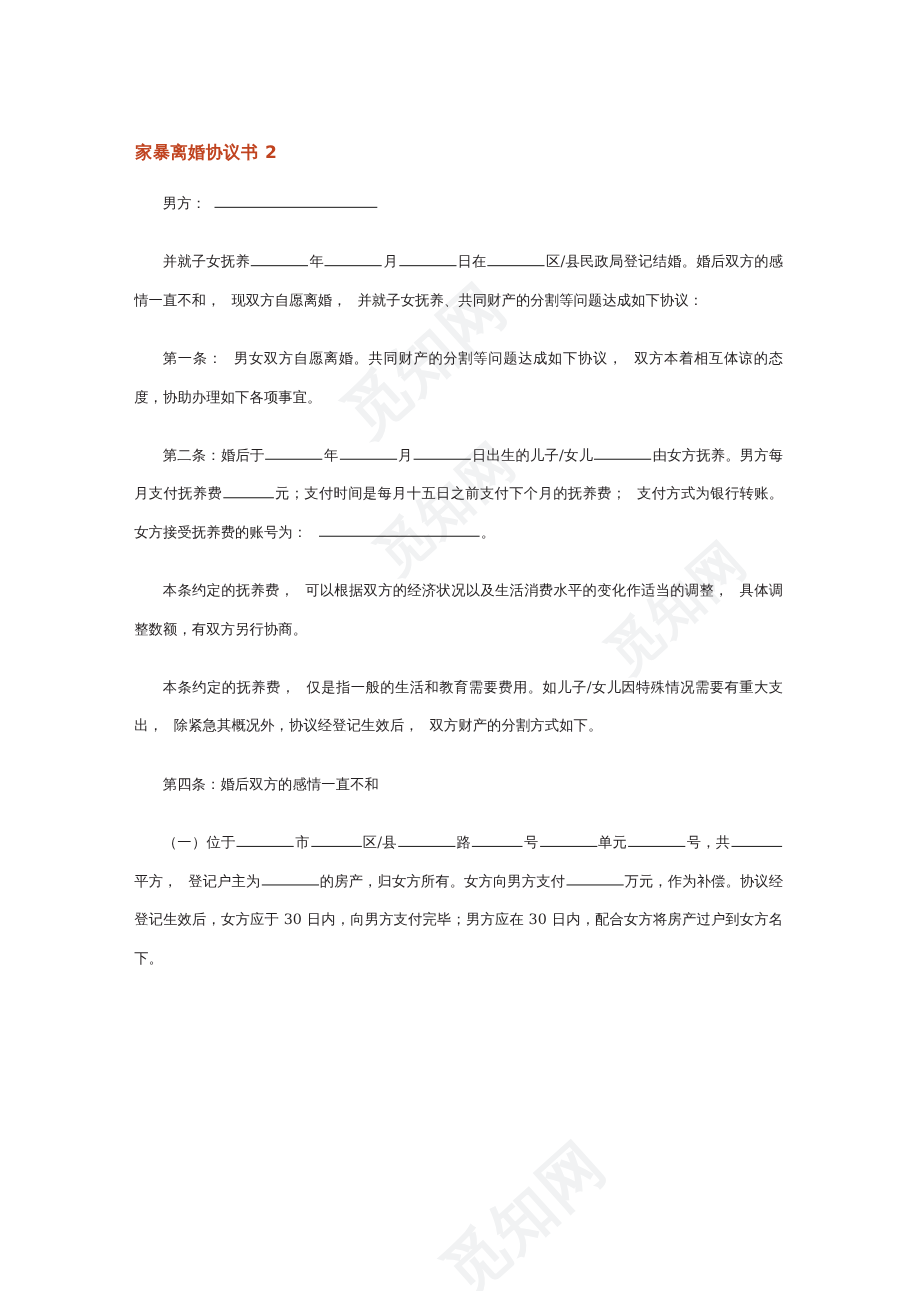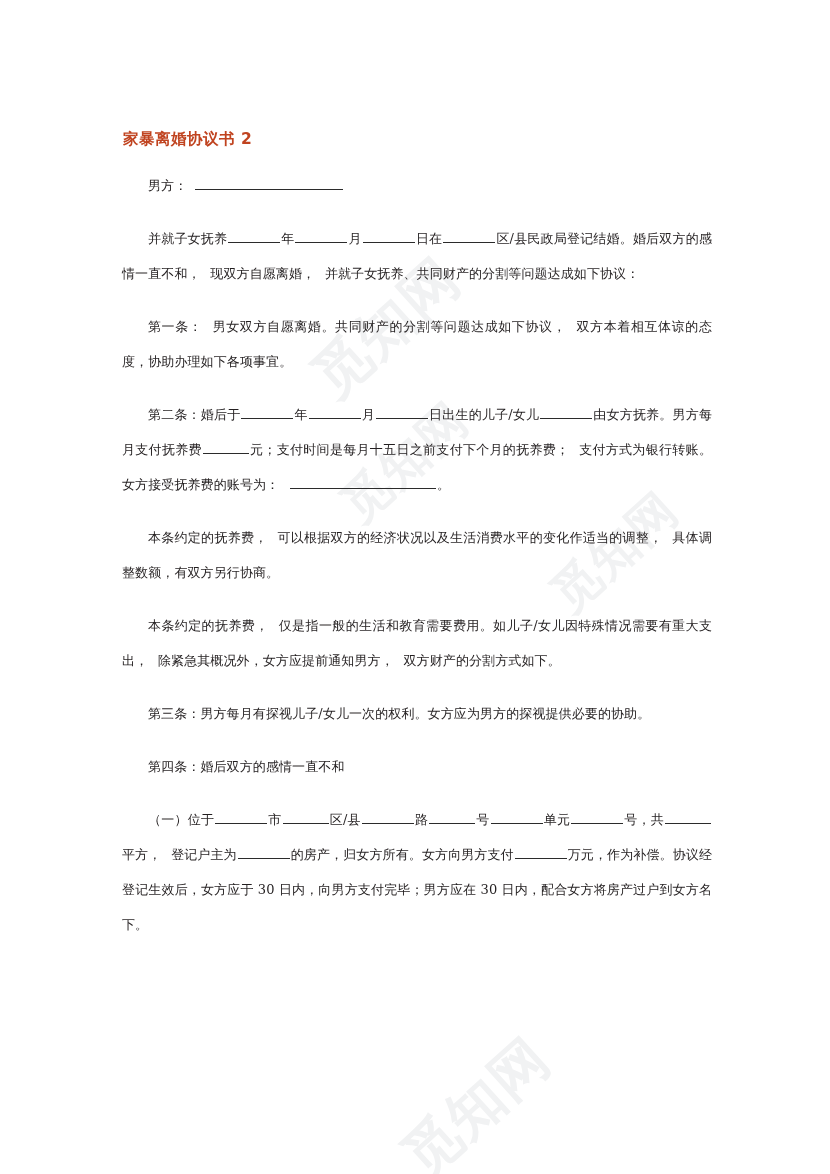--- a/index.html
+++ b/index.html
@@ -114,23 +114,22 @@
 
 
       <p class="para indent gap-md"><span>并就子女抚养</span><span class="blank b-md"></span><span>年</span><span class="blank b-md"></span><span>月</span><span class="blank b-md"></span><span>日在</span><span class="blank b-md"></span><span>区/县民政局登记结婚。婚后双方的感情一直不和，</span><span class="sp"></span><span>现双方自愿离婚，</span><span class="sp"></span><span>并就子女抚养、共同财产的分割等问题达成如下协议：</span></p>
 
       <p class="para indent gap-md"><span>第一条：</span><span class="sp"></span><span>男女双方自愿离婚。共同财产的分割等问题达成如下协议，</span><span class="sp"></span><span>双方本着相互体谅的态度，协助办理如下各项事宜。</span></p>
 
       <p class="para indent gap-md"><span>第二条：</span><span>婚后于</span><span class="blank b-md"></span><span>年</span><span class="blank b-md"></span><span>月</span><span class="blank b-md"></span><span>日出生的儿子/女儿</span><span class="blank b-md"></span><span>由女方抚养。男方每月支付抚养费</span><span class="blank b-sm"></span><span>元；支付时间是每月十五日之前支付下个月的抚养费；</span><span class="sp"></span><span>支付方式为银行转账。女方接受抚养费的账号为：</span><span class="sp"></span><span class="blank b-xxl"></span><span>。</span></p>
 
       <p class="para indent gap-md"><span>本条约定的抚养费，</span><span class="sp"></span><span>可以根据双方的经济状况以及生活消费水平的变化作适当的调整，</span><span class="sp"></span><span>具体调整数额，有双方另行协商。</span></p>
 
-      <p class="para indent gap-md"><span>本条约定的抚养费，</span><span class="sp"></span><span>仅是指一般的生活和教育需要费用。如儿子/女儿因特殊情况需要有重大支出，</span><span class="sp"></span><span>除紧急其概况外，女方应提前通知男方，</span><span class="sp"></span><span>双方财产的分割方式如下。</span></p>
+      <p class="para indent gap-md"><span>本条约定的抚养费，</span><span class="sp"></span><span>仅是指一般的生活和教育需要费用。如儿子/女儿因特殊情况需要有重大支出，</span><span class="sp"></span><span>除紧急其概况外，协议经登记生效后，</span><span class="sp"></span><span>双方财产的分割方式如下。</span></p>
 
-      <p class="para indent gap-md"><span>第三条：</span><span>男方每月有探视儿子/女儿一次的权利。女方应为男方的探视提供必要的协助。</span></p>
 
       <p class="para indent gap-md"><span>第四条：</span><span>婚后双方的感情一直不和</span></p>
 
       <p class="para indent gap-md"><span>（一）位于</span><span class="blank b-md"></span><span>市</span><span class="blank b-sm"></span><span>区/县</span><span class="blank b-md"></span><span>路</span><span class="blank b-sm"></span><span>号</span><span class="blank b-md"></span><span>单元</span><span class="blank b-md"></span><span>号，共</span><span class="blank b-sm"></span><span>平方，</span><span class="sp"></span><span>登记户主为</span><span class="blank b-md"></span><span>的房产，归女方所有。女方向男方支付</span><span class="blank b-md"></span><span>万元，作为补偿。协议经登记生效后，女方应于 30 日内，向男方支付完毕；男方应在 30 日内，配合女方将房产过户到女方名下。</span></p>
 
     </div>
   </div>
 </div>
 
 </body></html>

